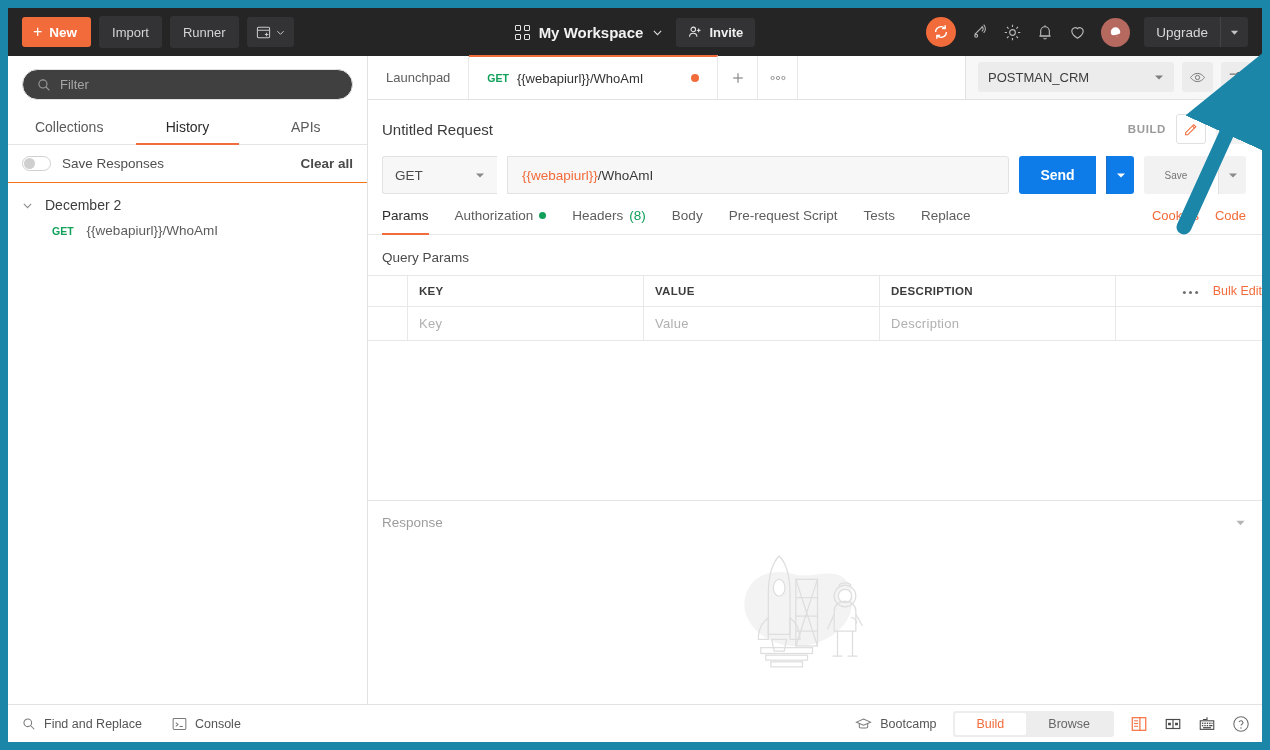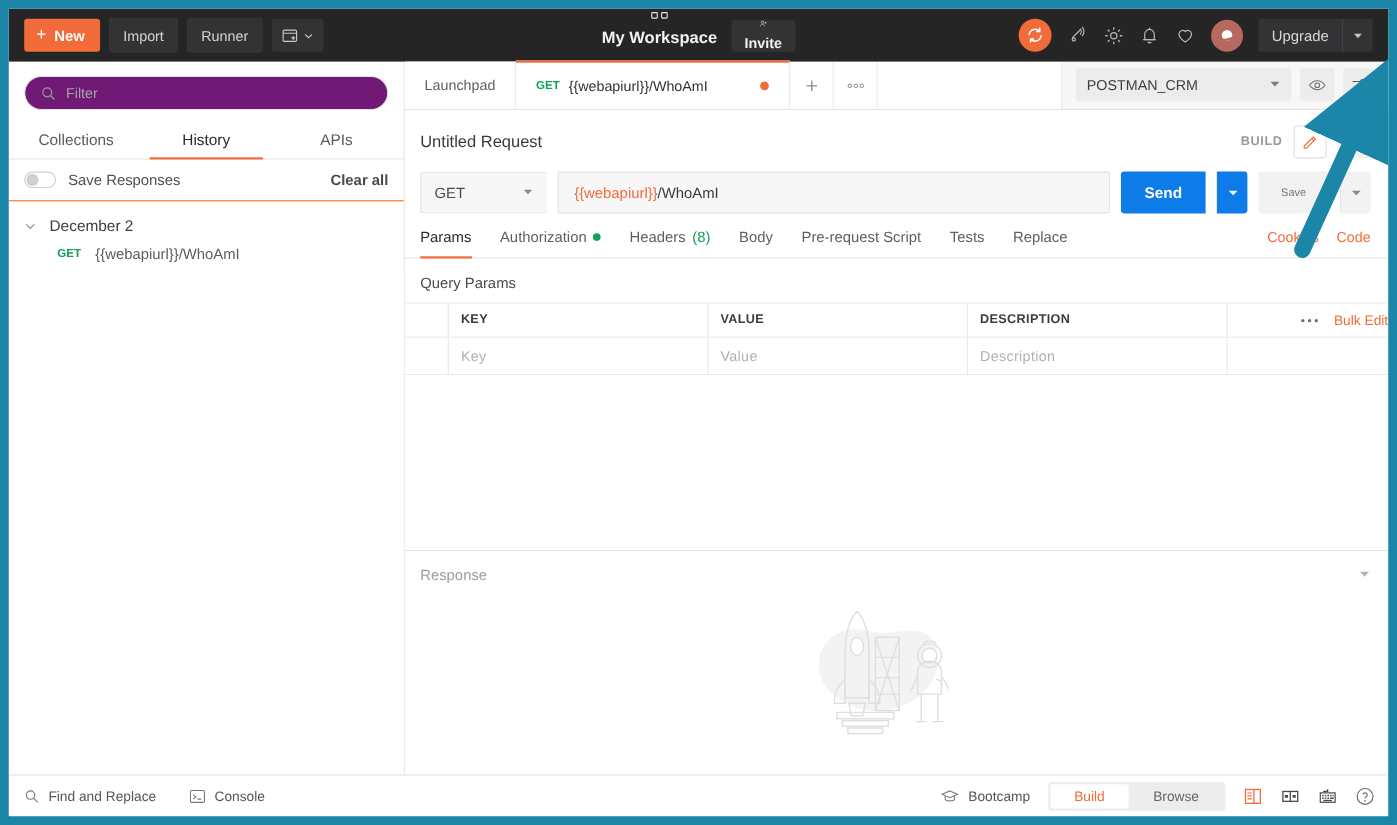--- a/index.html
+++ b/index.html
@@ -34,21 +34,21 @@
   .hdr-btn {
     background: #333335; color: #d4d4d4; border-radius: 3px; height: 30px;
     padding: 16px 13px; display: flex; align-items: center; font-size: 13px;
     cursor: pointer; white-space: nowrap;
   }
   .hdr-btn.icononly { padding: 0 9px; gap: 5px; }
   .hdr-center {
     position: absolute; left: 0; right: 0; display: flex;
     justify-content: center; align-items: center; gap: 13px; pointer-events: none;
   }
-  .hdr-center > * { pointer-events: auto; flex-direction: column; }
+  .hdr-center > * { pointer-events: auto; }
   .ws-name { display: flex; align-items: center; gap: 9px; color: #f2f2f2;
              font-size: 15px; font-weight: bold; cursor: pointer; }
   .grid-icon { display: grid; grid-template-columns: 6px 6px; grid-template-rows: 6px 6px;
                gap: 3px; }
   .grid-icon i { border: 1.4px solid #e6e6e6; border-radius: 1px; display: block; }
   .invite-btn { background: #333335; color: #f0f0f0; font-weight: bold; font-size: 13px;
                 border-radius: 3px; height: 29px; padding: 0 12px; display: flex;
                 align-items: center; gap: 7px; cursor: pointer; }
   .hdr-right { margin-left: auto; display: flex; align-items: center; gap: 14px;
                padding-right: 14px; }
@@ -69,21 +69,21 @@
 
   
   .body { flex: 1; display: flex; min-height: 0; }
 
   
   .sidebar { width: 360px; flex: 0 0 360px; border-right: 1px solid #e2e2e2;
              display: flex; flex-direction: column; background: #fff; }
   .filter-wrap { padding: 13px 14px 10px 14px; }
   .filter-box { height: 31px; border: 1px solid #e4e4e4; border-radius: 16px;
                 display: flex; align-items: center; gap: 9px; padding: 0 14px;
-                background: #701a75; cursor: text; }
+                background: #404040; cursor: text; }
   .filter-box .ph { color: #a6a6a6; font-size: 13px; }
   .side-tabs { display: flex; border-bottom: 1px solid #e5e5e5; padding: 0 2px; }
   .side-tab { flex: 1; text-align: center; padding: 9px 0 9px; font-size: 14px;
               color: #5a5a5a; cursor: pointer; position: relative; }
   .side-tab.active { color: #2b2b2b; }
   .side-tab.active::after { content: ""; position: absolute; left: 8px; right: 8px;
                             bottom: -1px; height: 2.5px; background: #f26b3a; }
   .save-row { display: flex; align-items: center; padding: 11px 14px;
               border-bottom: 1px solid #f97316; }
   .toggle { width: 29px; height: 15px; border-radius: 8px; background: #fff;

